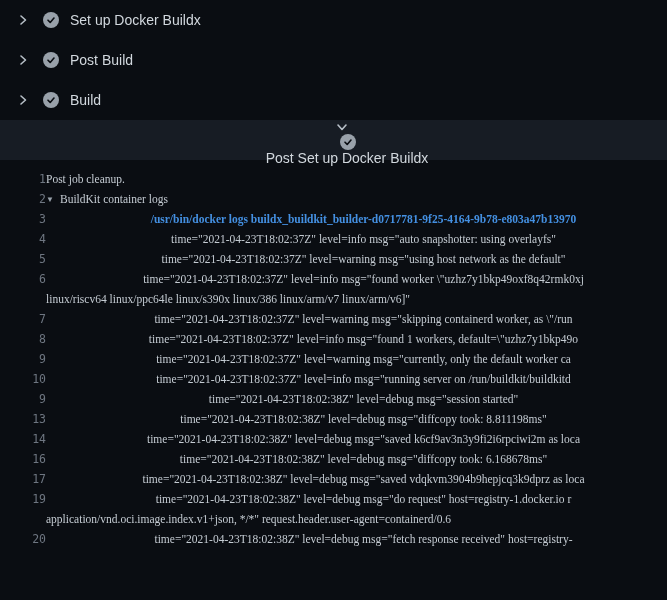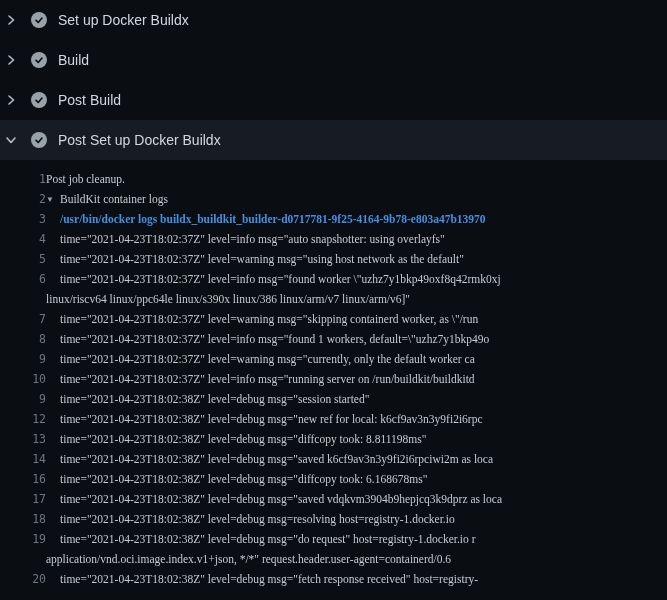--- a/index.html
+++ b/index.html
@@ -9,24 +9,24 @@
     overflow:hidden;
     font-family:"Liberation Sans", sans-serif;
     position:relative;
   }
   
   .steps { }
   .step-row {
     height:40px;
     display:flex;
     align-items:center;
-    padding-left:4px;
+    padding-left:16px;
     cursor:pointer;
   }
-  .step-row.expanded { background:#171c24; }
+  .step-row.expanded { background:#171c24;flex-direction:column; }
   .chev {
     width:14px; height:14px;
     display:flex; align-items:center; justify-content:center;
     color:#b7bfc7; flex:none;
   }
   .chev svg { display:block; }
   .check {
     margin-left:13px;
     width:16px; height:16px; border-radius:50%;
     background:#99a1aa;
@@ -53,21 +53,21 @@
     text-align:right;
     color:#6e7681;
   }
   .lt {
     margin-left:0;
     flex:1;
     white-space:pre;
     overflow:hidden;
     font-family:Liberation Serif, serif;
   }
-  .lt.indent { padding-left:14px; }
+  .lt.indent { padding-left:14px;text-align:center; }
   .lt.command { color:#4490e2; font-weight:bold; }
   .tri {
     display:inline-block;
     width:14px;
     font-size:8px;
     color:#9aa3ac;
     vertical-align:1px;
   }
 </style>
 </head>
@@ -95,36 +95,36 @@
       <svg width="12" height="12" viewBox="0 0 12 12" fill="none" stroke="currentColor" stroke-width="1.6" stroke-linecap="round" stroke-linejoin="round">
             <polyline points="4,2 8.5,6 4,10"></polyline>
           </svg>
     </span>
 
     <span class="check">
       <svg width="10" height="10" viewBox="0 0 10 10" fill="none" stroke="#0a0d12" stroke-width="1.6" stroke-linecap="round" stroke-linejoin="round">
             <polyline points="2,5.2 4.2,7.4 8,3"></polyline>
           </svg>
     </span>
+    <span class="step-label">Post Build</span>
+  </div>
+
+  <div class="step-row">
+    <span class="chev">
+      <svg width="12" height="12" viewBox="0 0 12 12" fill="none" stroke="currentColor" stroke-width="1.6" stroke-linecap="round" stroke-linejoin="round">
+            <polyline points="4,2 8.5,6 4,10"></polyline>
+          </svg>
+    </span>
+
+    <span class="check">
+      <svg width="10" height="10" viewBox="0 0 10 10" fill="none" stroke="#0a0d12" stroke-width="1.6" stroke-linecap="round" stroke-linejoin="round">
+            <polyline points="2,5.2 4.2,7.4 8,3"></polyline>
+          </svg>
+    </span>
     <span class="step-label">Build</span>
-  </div>
-
-  <div class="step-row">
-    <span class="chev">
-      <svg width="12" height="12" viewBox="0 0 12 12" fill="none" stroke="currentColor" stroke-width="1.6" stroke-linecap="round" stroke-linejoin="round">
-            <polyline points="4,2 8.5,6 4,10"></polyline>
-          </svg>
-    </span>
-
-    <span class="check">
-      <svg width="10" height="10" viewBox="0 0 10 10" fill="none" stroke="#0a0d12" stroke-width="1.6" stroke-linecap="round" stroke-linejoin="round">
-            <polyline points="2,5.2 4.2,7.4 8,3"></polyline>
-          </svg>
-    </span>
-    <span class="step-label">Post Build</span>
   </div>
 
   <div class="step-row expanded">
 
     <span class="chev">
       <svg width="12" height="12" viewBox="0 0 12 12" fill="none" stroke="currentColor" stroke-width="1.6" stroke-linecap="round" stroke-linejoin="round">
             <polyline points="2,4 6,8.5 10,4"></polyline>
           </svg>
     </span>
     <span class="check">
@@ -189,24 +189,20 @@
   <div class="log-row">
     <span class="ln">10</span>
     <span class="lt indent"><span class="txt">time="2021-04-23T18:02:37Z" level=info msg="running server on /run/buildkit/buildkitd</span></span>
   </div>
 
   <div class="log-row">
     <span class="ln">9</span>
     <span class="lt indent"><span class="txt">time="2021-04-23T18:02:38Z" level=debug msg="session started"</span></span>
   </div>
 
-  <div class="log-row">
-    <span class="ln">12</span>
-    <span class="lt indent"><span class="txt">time="2021-04-23T18:02:38Z" level=debug msg="new ref for local: k6cf9av3n3y9fi2i6rpc</span></span>
-  </div>
 
   <div class="log-row">
     <span class="ln">13</span>
     <span class="lt indent"><span class="txt">time="2021-04-23T18:02:38Z" level=debug msg="diffcopy took: 8.811198ms"</span></span>
   </div>
 
   <div class="log-row">
     <span class="ln">14</span>
     <span class="lt indent"><span class="txt">time="2021-04-23T18:02:38Z" level=debug msg="saved k6cf9av3n3y9fi2i6rpciwi2m as loca</span></span>
   </div>
@@ -215,24 +211,20 @@
   <div class="log-row">
     <span class="ln">16</span>
     <span class="lt indent"><span class="txt">time="2021-04-23T18:02:38Z" level=debug msg="diffcopy took: 6.168678ms"</span></span>
   </div>
 
   <div class="log-row">
     <span class="ln">17</span>
     <span class="lt indent"><span class="txt">time="2021-04-23T18:02:38Z" level=debug msg="saved vdqkvm3904b9hepjcq3k9dprz as loca</span></span>
   </div>
 
-  <div class="log-row">
-    <span class="ln">18</span>
-    <span class="lt indent"><span class="txt">time="2021-04-23T18:02:38Z" level=debug msg=resolving host=registry-1.docker.io</span></span>
-  </div>
 
   <div class="log-row">
     <span class="ln">19</span>
     <span class="lt indent"><span class="txt">time="2021-04-23T18:02:38Z" level=debug msg="do request" host=registry-1.docker.io r</span></span>
   </div>
 
   <div class="log-row">
     <span class="ln"></span>
     <span class="lt"><span class="txt">application/vnd.oci.image.index.v1+json, */*" request.header.user-agent=containerd/0.6</span></span>
   </div>

